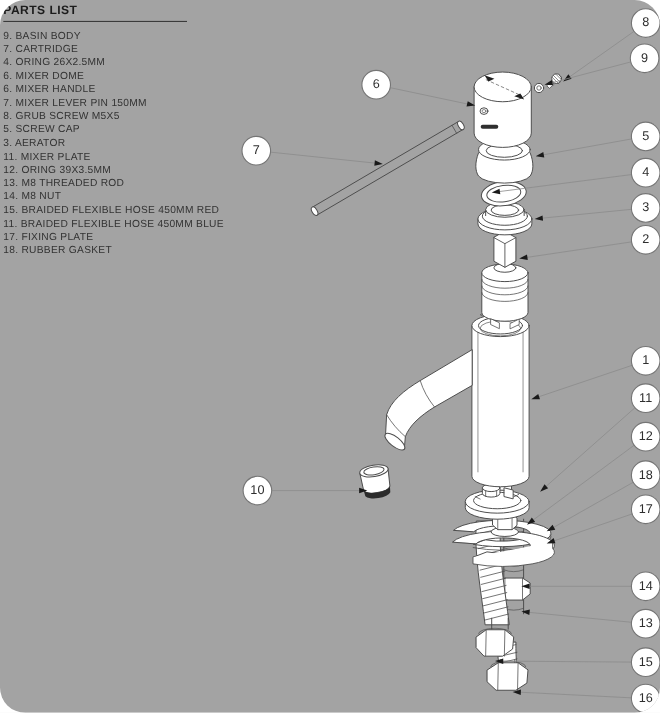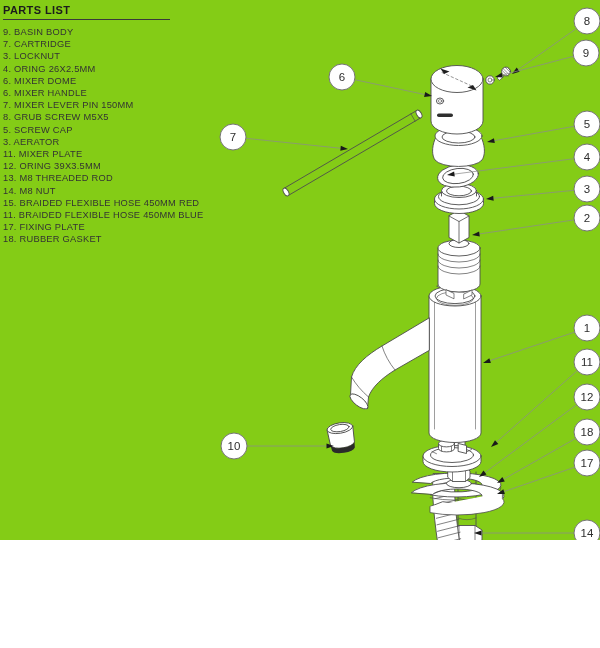--- a/index.html
+++ b/index.html
@@ -1,37 +1,36 @@
 <!DOCTYPE html>
 <html><head>
 <meta charset="utf-8">
 <style>
   html,body{margin:0;padding:0;background:#fff;}
-  .page{position:relative;width:600px;height:540px;background:#84cc16;overflow:hidden;
-        font-family:"Liberation Sans", sans-serif;}
+  .page{position:relative;width:600px;height:648px;background:#a3a3a3;overflow:hidden;
+        font-family:"Liberation Sans", sans-serif;border-radius:23px;}
   .parts-list{position:absolute;left:3px;top:2px;width:300px;color:#2e2e2e;}
   .parts-list h1{font-size:11px;font-weight:bold;letter-spacing:.4px;margin:2px 0 3px 0;color:#1c1c1c;}
   .title-rule{width:167px;border-bottom:1.7px solid #3a3a3a;margin:0 0 6px 0;}
   .parts-list ul{list-style:none;margin:0;padding:0;}
   .parts-list li{font-size:9.3px;line-height:12.2px;letter-spacing:.25px;color:#333;white-space:nowrap;}
   svg{position:absolute;left:0;top:0;}
   .co-num{font-size:11.5px;fill:#2e2e2e;}
 </style>
 </head>
 <body>
 
 <div class="page">
 
   <div class="parts-list">
     <h1>PARTS LIST</h1>
     <div class="title-rule"></div>
     <ul id="parts-items">
         <li>9. BASIN BODY</li>
         <li>7. CARTRIDGE</li>
-        <li>3. LOCKNUT</li>
         <li>4. ORING 26X2.5MM</li>
         <li>6. MIXER DOME</li>
         <li>6. MIXER HANDLE</li>
         <li>7. MIXER LEVER PIN 150MM</li>
         <li>8. GRUB SCREW M5X5</li>
         <li>5. SCREW CAP</li>
         <li>3. AERATOR</li>
         <li>11. MIXER PLATE</li>
         <li>12. ORING 39X3.5MM</li>
         <li>13. M8 THREADED ROD</li>

